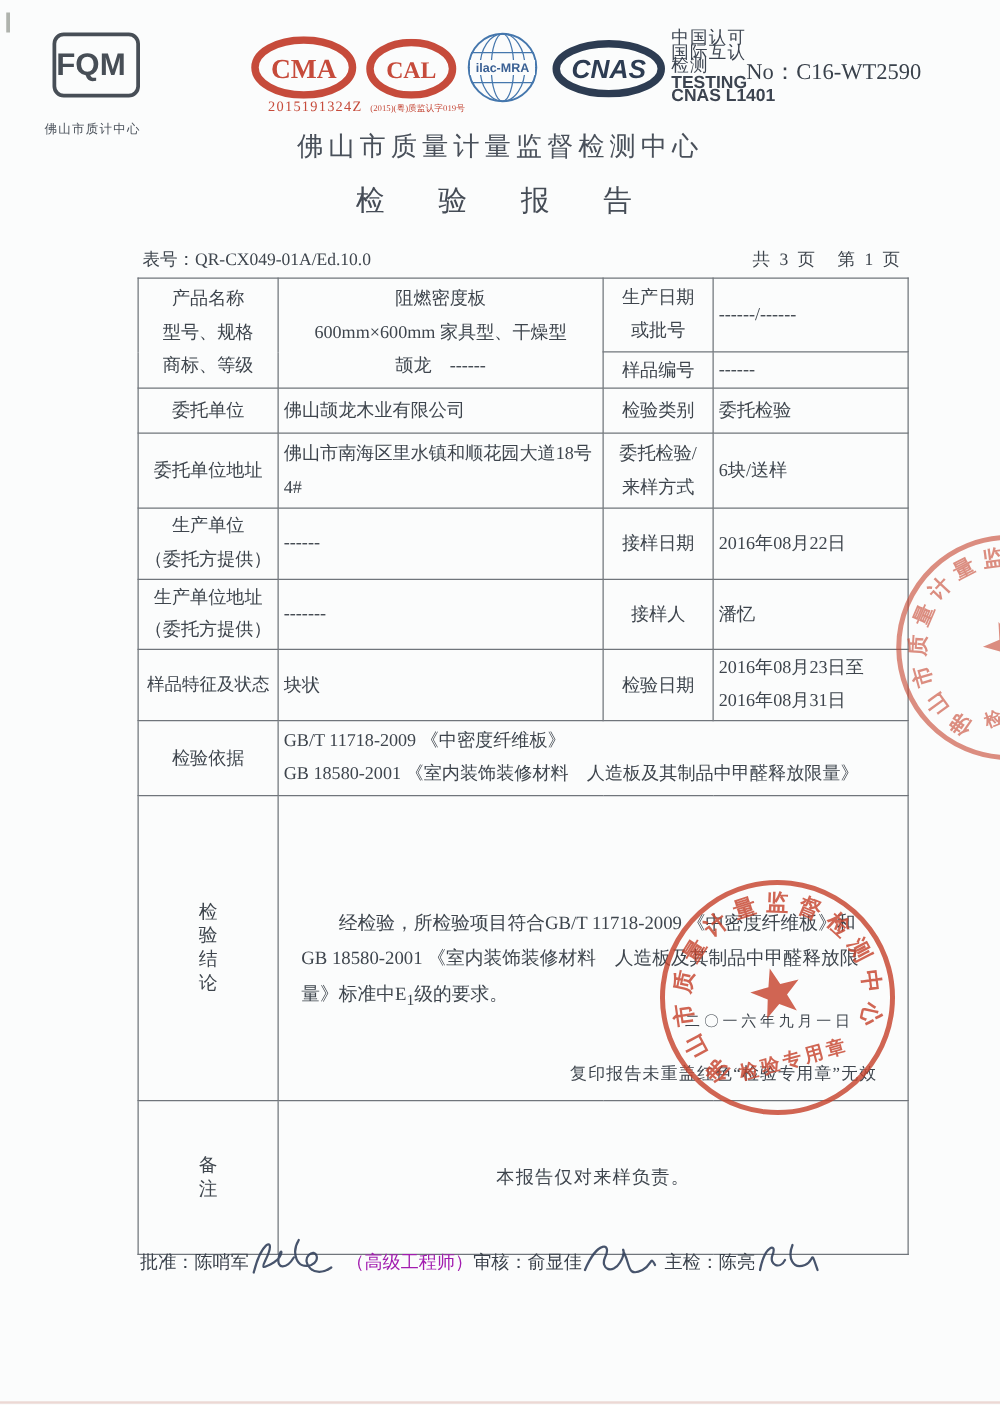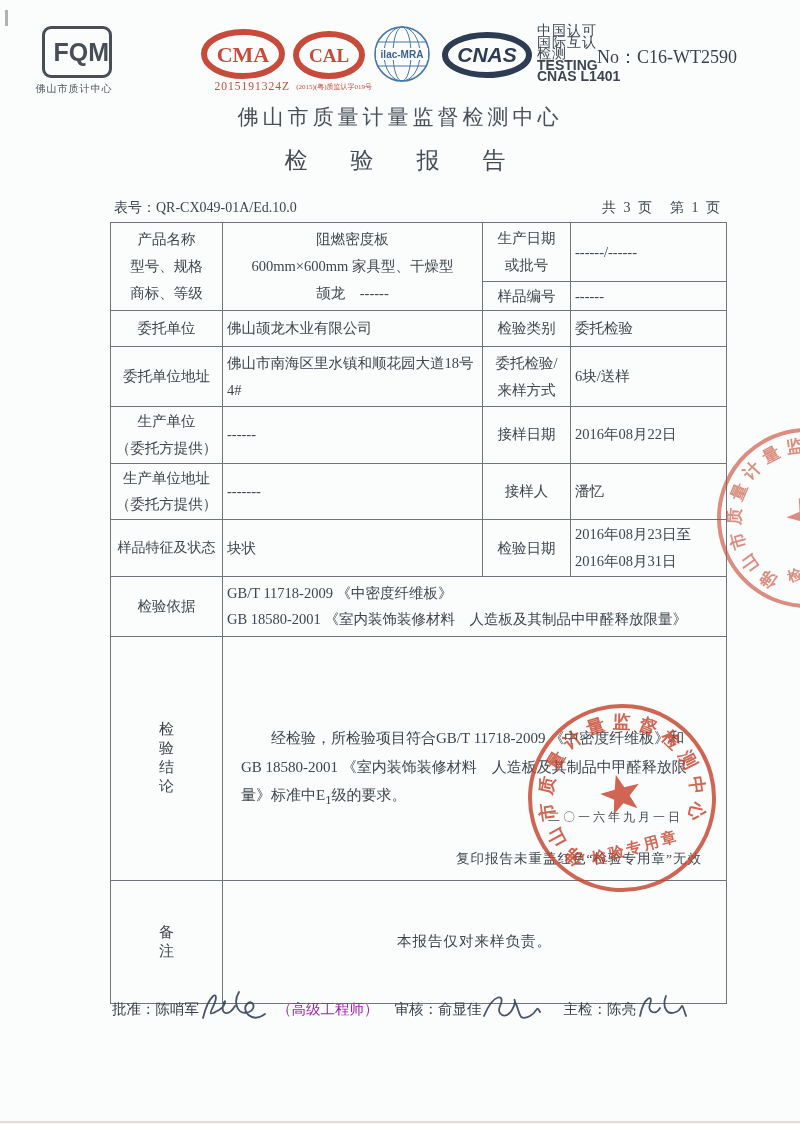--- a/index.html
+++ b/index.html
@@ -8,23 +8,23 @@
     background:#fbfcfc;
     font-family:"Liberation Serif","DejaVu Serif",serif;
     color:#3e454d;
   }
   .abs{position:absolute;}
   
   .scan-mark-left{left:5px;top:10px;width:3px;height:16px;background:#7d8278;opacity:.6;}
   .scan-edge-bottom{left:0;bottom:1px;width:100%;height:2px;background:#e6c9c3;opacity:.7;}
   
   .fqm-box{left:42px;top:26px;width:64px;height:46px;border:3px solid #474e56;border-radius:9px;
-    display:flex;align-items:center;justify-content:flex-end;font-weight:bold;font-size:25px;color:#474e56;
+    display:flex;align-items:center;justify-content:flex-start;font-weight:bold;font-size:25px;color:#474e56;
     font-family:"Liberation Sans","DejaVu Sans",sans-serif;}
-  .fqm-caption{left:22px;top:82px;width:104px;text-align:center;font-size:10px;letter-spacing:1px;color:#4a515a;}
+  .fqm-caption{left:22px;top:96px;width:104px;text-align:center;font-size:10px;letter-spacing:1px;color:#4a515a;}
   .logo-num{font-family:"Liberation Serif",serif;color:#c64b3b;text-align:right;}
   .cma-num{left:196px;top:80px;width:94px;font-size:11.5px;letter-spacing:1px;}
   .cal-num{left:284px;top:82px;width:88px;font-size:7px;}
   .cnas-text{left:537px;top:25px;font-size:14px;line-height:11.5px;color:#3c4450;letter-spacing:1px;}
   .cnas-text .en{font-family:"Liberation Sans","DejaVu Sans",sans-serif;font-weight:bold;letter-spacing:0;}
   .report-no{left:597px;top:45px;font-size:18px;color:#39414b;}
   
   .org-title{left:0;top:103px;width:100%;text-align:center;font-size:21px;letter-spacing:4px;color:#49505a;}
   .doc-title{left:0;top:145px;width:100%;text-align:center;font-size:23px;letter-spacing:10px;color:#454c56;}
   .meta-form{left:114px;top:199px;font-size:14px;}
@@ -40,21 +40,21 @@
   tr.r4{height:50px;} tr.r5{height:52px;} tr.r6{height:51px;} tr.r7{height:60px;}
   tr.r8{height:244px;} tr.r9{height:123px;}
   .lines div{line-height:1.85;}
   .vlabel{display:flex;flex-direction:column;justify-content:space-around;align-items:center;height:100%;padding:18px 0;box-sizing:border-box;font-size:15px;}
   .concl-cell{position:relative;vertical-align:top;}
   .concl-par{padding:20px 18px 0 14px;text-indent:2em;line-height:1.9;font-size:15px;text-align:left;}
   .concl-date{position:absolute;left:40px;top:172px;width:420px;text-align:right;font-size:12px;letter-spacing:3px;font-family:Liberation Serif, serif;}
   .concl-note{position:absolute;right:24px;top:213px;font-size:13.5px;letter-spacing:1px;}
   .remark-cell{text-align:center;font-size:15px;letter-spacing:1px;}
   
-  .footer{left:112px;top:998px;width:640px;display:flex;align-items:center;font-size:14.5px;color:#39404a;gap:16px;}
+  .footer{left:112px;top:998px;width:640px;display:flex;align-items:center;font-size:14.5px;color:#39404a;}
   .footer .grp{display:flex;align-items:center;white-space:nowrap;}
   .footer .title-note{color:#a21caf;margin-left:2px;}
   .sig{margin:-14px 2px -10px -4px;}
   
   .stamp{pointer-events:none;}
   .stamp-main{left:522px;top:698px;transform:rotate(-15deg);opacity:.82;}
   .stamp-edge{left:712px;top:423px;transform:rotate(-22deg);opacity:.6;}
   .stamp text{font-family:"Liberation Serif","DejaVu Serif",serif;}
 </style>
 </head>

